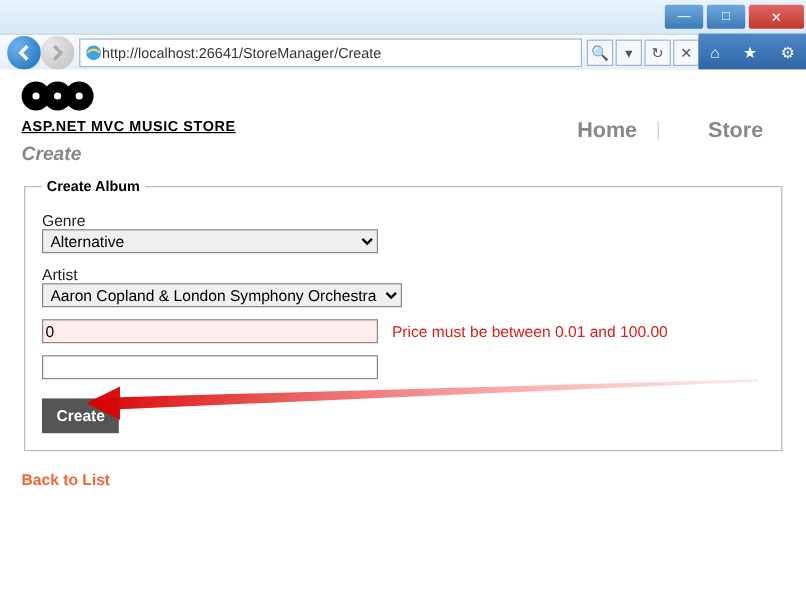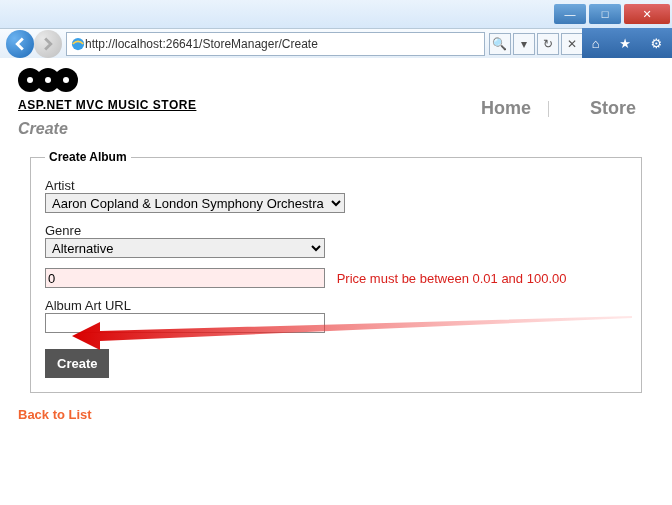--- a/index.html
+++ b/index.html
@@ -20,31 +20,31 @@
   .cmdbar{width:90px;height:30px;background:linear-gradient(#4f87c7,#2f66a6);display:flex;align-items:center;justify-content:space-around;color:#fff;position:absolute;right:0;top:28px;}
   .content{position:absolute;left:0;right:0;top:58px;bottom:0;background:#fff;overflow:hidden;padding:10px 18px;}
   .logo{display:flex;gap:-6px;}
   .disc{width:24px;height:24px;border-radius:50%;background:#000;position:relative;display:inline-block;margin-right:-6px;}
   .disc::after{content:"";position:absolute;width:6px;height:6px;border-radius:50%;background:#fff;left:9px;top:9px;}
   .topnav{position:absolute;right:24px;top:14px;font-size:18px;color:#888;font-weight:bold;margin-top:26px;}
   .topnav span{padding:0 12px;}
   .topnav .divider{border-left:1px solid #ccc;height:16px;display:inline-block;vertical-align:middle;}
   h1{font-size:12px;font-weight:bold;margin:6px 0 8px;letter-spacing:0.5px;text-decoration:underline;}
   h2{font-size:16px;font-weight:bold;font-style:italic;color:#888;margin:4px 0 10px;}
-  fieldset{border:1px solid #bbb;padding:10px 14px 14px;margin:12px;}
+  fieldset{border:1px solid #bbb;padding:10px 14px 14px;margin:2px;}
   legend{font-weight:bold;font-size:12px;padding:0 4px;}
   .field{margin:4px 0 10px;}
   .field label{display:block;font-size:13px;color:#222;}
   select,input[type=text]{border:1px solid #888;height:20px;font-size:13px;padding:0 2px;box-sizing:border-box;}
   .w1{width:280px;}
   .w2{width:300px;}
   .err-input{background:#ffecec;}
   .err-msg{color:#d9201c;font-size:13px;margin-left:8px;}
   .create-btn{background:#555;color:#fff;border:none;padding:7px 12px;font-weight:bold;font-size:13px;margin-top:6px;}
-  .backlink{color:#f26531;font-weight:bold;font-size:13px;margin-top:2px;display:inline-block;text-decoration:none;}
+  .backlink{color:#f26531;font-weight:bold;font-size:13px;margin-top:14px;display:inline-block;text-decoration:none;}
   .ie-icon{width:14px;height:14px;}
   .arrow-annot{position:absolute;pointer-events:none;left:72px;top:254px;width:560px;height:40px;}
 </style>
 </head>
 <body>
 
 <div class="window">
 
   <div class="titlebar">
     <div class="win-btn win-min">—</div>
@@ -107,41 +107,40 @@
       <span>Store</span>
     </div>
 
     <h1>ASP.NET MVC MUSIC STORE</h1>
     <h2>Create</h2>
 
     <fieldset>
       <legend>Create Album</legend>
 
       <div class="field">
-        <label>Artist</label>
-        <select class="w2">
-          <option>Aaron Copland &amp; London Symphony Orchestra</option>
+        <label>Genre</label>
+        <select class="w1">
+          <option>Alternative</option>
         </select>
       </div>
 
       <div class="field">
-        <label>Genre</label>
-        <select class="w1">
-          <option>Alternative</option>
+        <label>Artist</label>
+        <select class="w2">
+          <option>Aaron Copland &amp; London Symphony Orchestra</option>
         </select>
       </div>
 
 
       <div class="field">
         <input type="text" class="w1 err-input" value="0" style="">
         <span class="err-msg">Price must be between 0.01 and 100.00</span>
       </div>
 
       <div class="field">
-        <label>Album Art URL</label>
         <input type="text" class="w1" value="" style="">
       </div>
 
       <button class="create-btn">Create</button>
     </fieldset>
 
     <a href="#" class="backlink">Back to List</a>
 
     
     <svg class="arrow-annot" viewBox="0 0 560 40" preserveAspectRatio="none">

